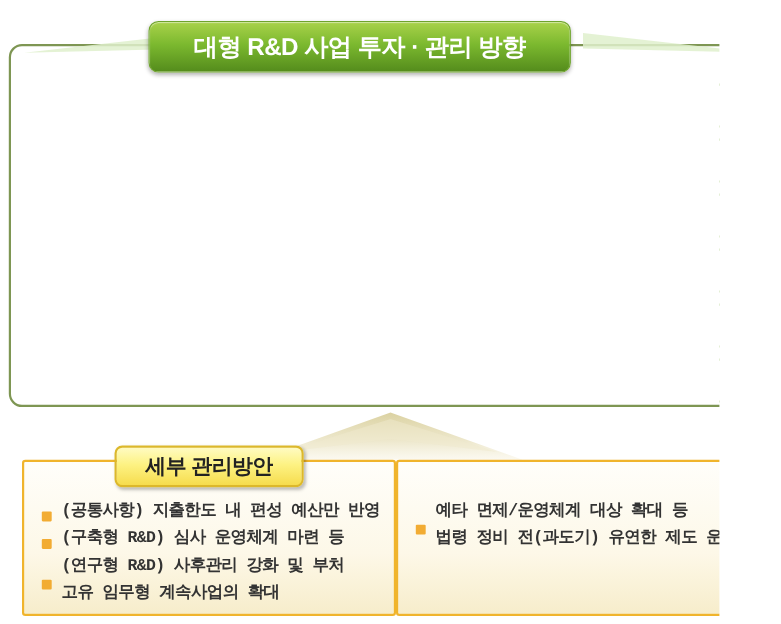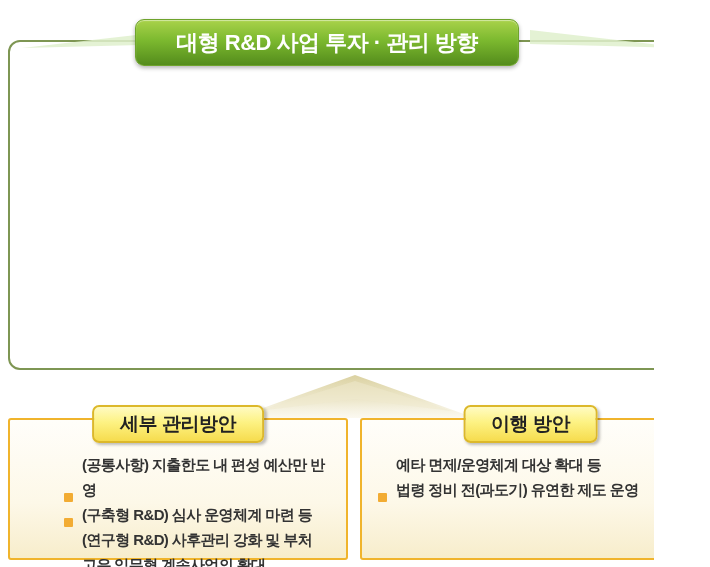--- a/index.html
+++ b/index.html
@@ -61,33 +61,33 @@
   .shield{flex:0 0 auto;display:inline-flex;}
   
   .arrow-svg{position:absolute;left:0;top:371px;width:710px;height:48px;z-index:0;}
   
   .bottom-box{
     position:absolute;top:418px;height:142px;box-sizing:border-box;
     border:2px solid #f0b42c;border-radius:3px;
     background:linear-gradient(180deg,#fffefa 0%,#fdf8e8 60%,#f7edcb 100%);
     z-index:2;
   }
-  .bottom-left{left:8px;width:340px;padding-left:38px;}
+  .bottom-left{left:20px;width:340px;}
   .bottom-right{left:360px;width:341px;}
   .tab{
     position:absolute;top:-15px;left:50%;transform:translateX(-50%);
     height:38px;padding:0 26px;box-sizing:border-box;
     background:linear-gradient(180deg,#fffbc2 0%,#fdf283 45%,#f6dc4e 100%);
     border:2px solid #dcb82b;border-radius:7px;
     box-shadow:2px 2px 3px rgba(0,0,0,.25);
     display:flex;align-items:center;justify-content:center;
     font-size:19px;font-weight:bold;color:#222222;letter-spacing:-0.5px;white-space:nowrap;
   }
   .bullets{padding:32px 10px 6px 16px;}
-  .bullet-row{display:flex;align-items:flex-end;}
+  .bullet-row{display:flex;align-items:center;font-family:Liberation Mono, monospace;}
   .bullet-sq{
     flex:0 0 auto;width:9px;height:9px;background:#f2ac33;
     margin:9px 9px 0 0;border-radius:1px;
   }
   .bullet-text{
     font-size:15px;font-weight:bold;color:#333333;line-height:25px;
     letter-spacing:-0.6px;white-space:pre-line;
   }
 </style>
 </head>
@@ -195,21 +195,20 @@
       </div>
       <div class="bullet-row">
         <span class="bullet-sq"></span>
         <span class="bullet-text">(연구형 R&amp;D) 사후관리 강화 및 부처
 고유 임무형 계속사업의 확대</span>
       </div>
     </div>
   </div>
 
   <div class="bottom-box bottom-right">
-    <div class="tab">이행 방안</div>
     <div class="bullets">
       <div class="bullet-row">
         <span class="bullet-sq"></span>
         <span class="bullet-text">예타 면제/운영체계 대상 확대 등
 법령 정비 전(과도기) 유연한 제도 운영</span>
       </div>
     </div>
   </div>
 
 </div>

